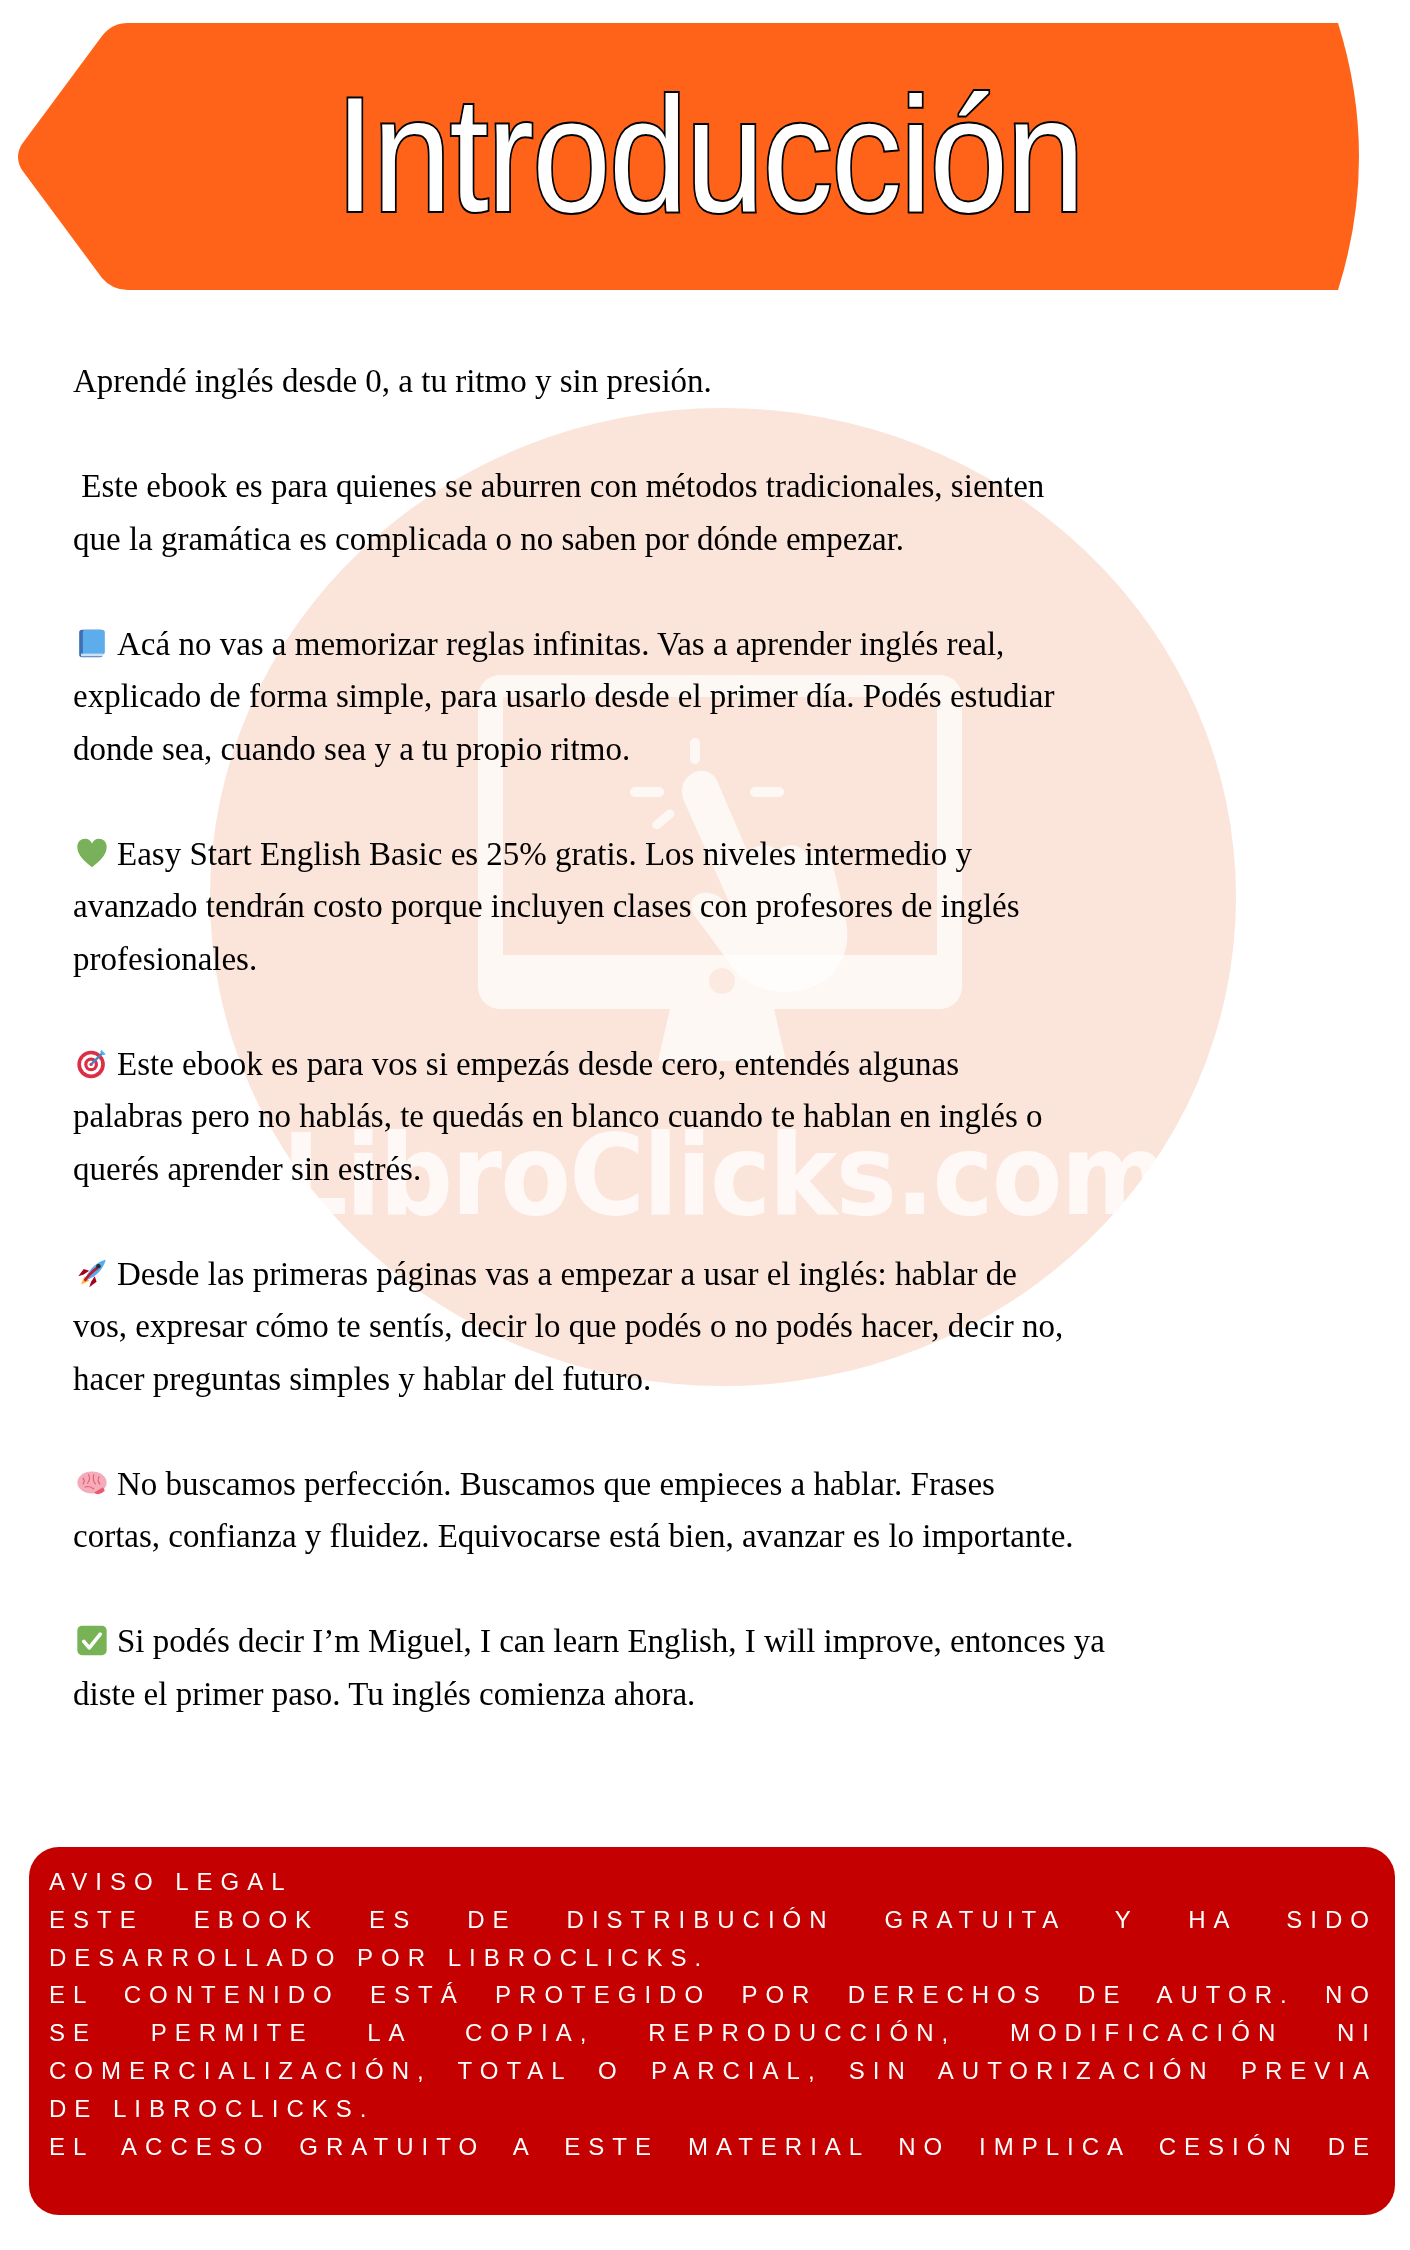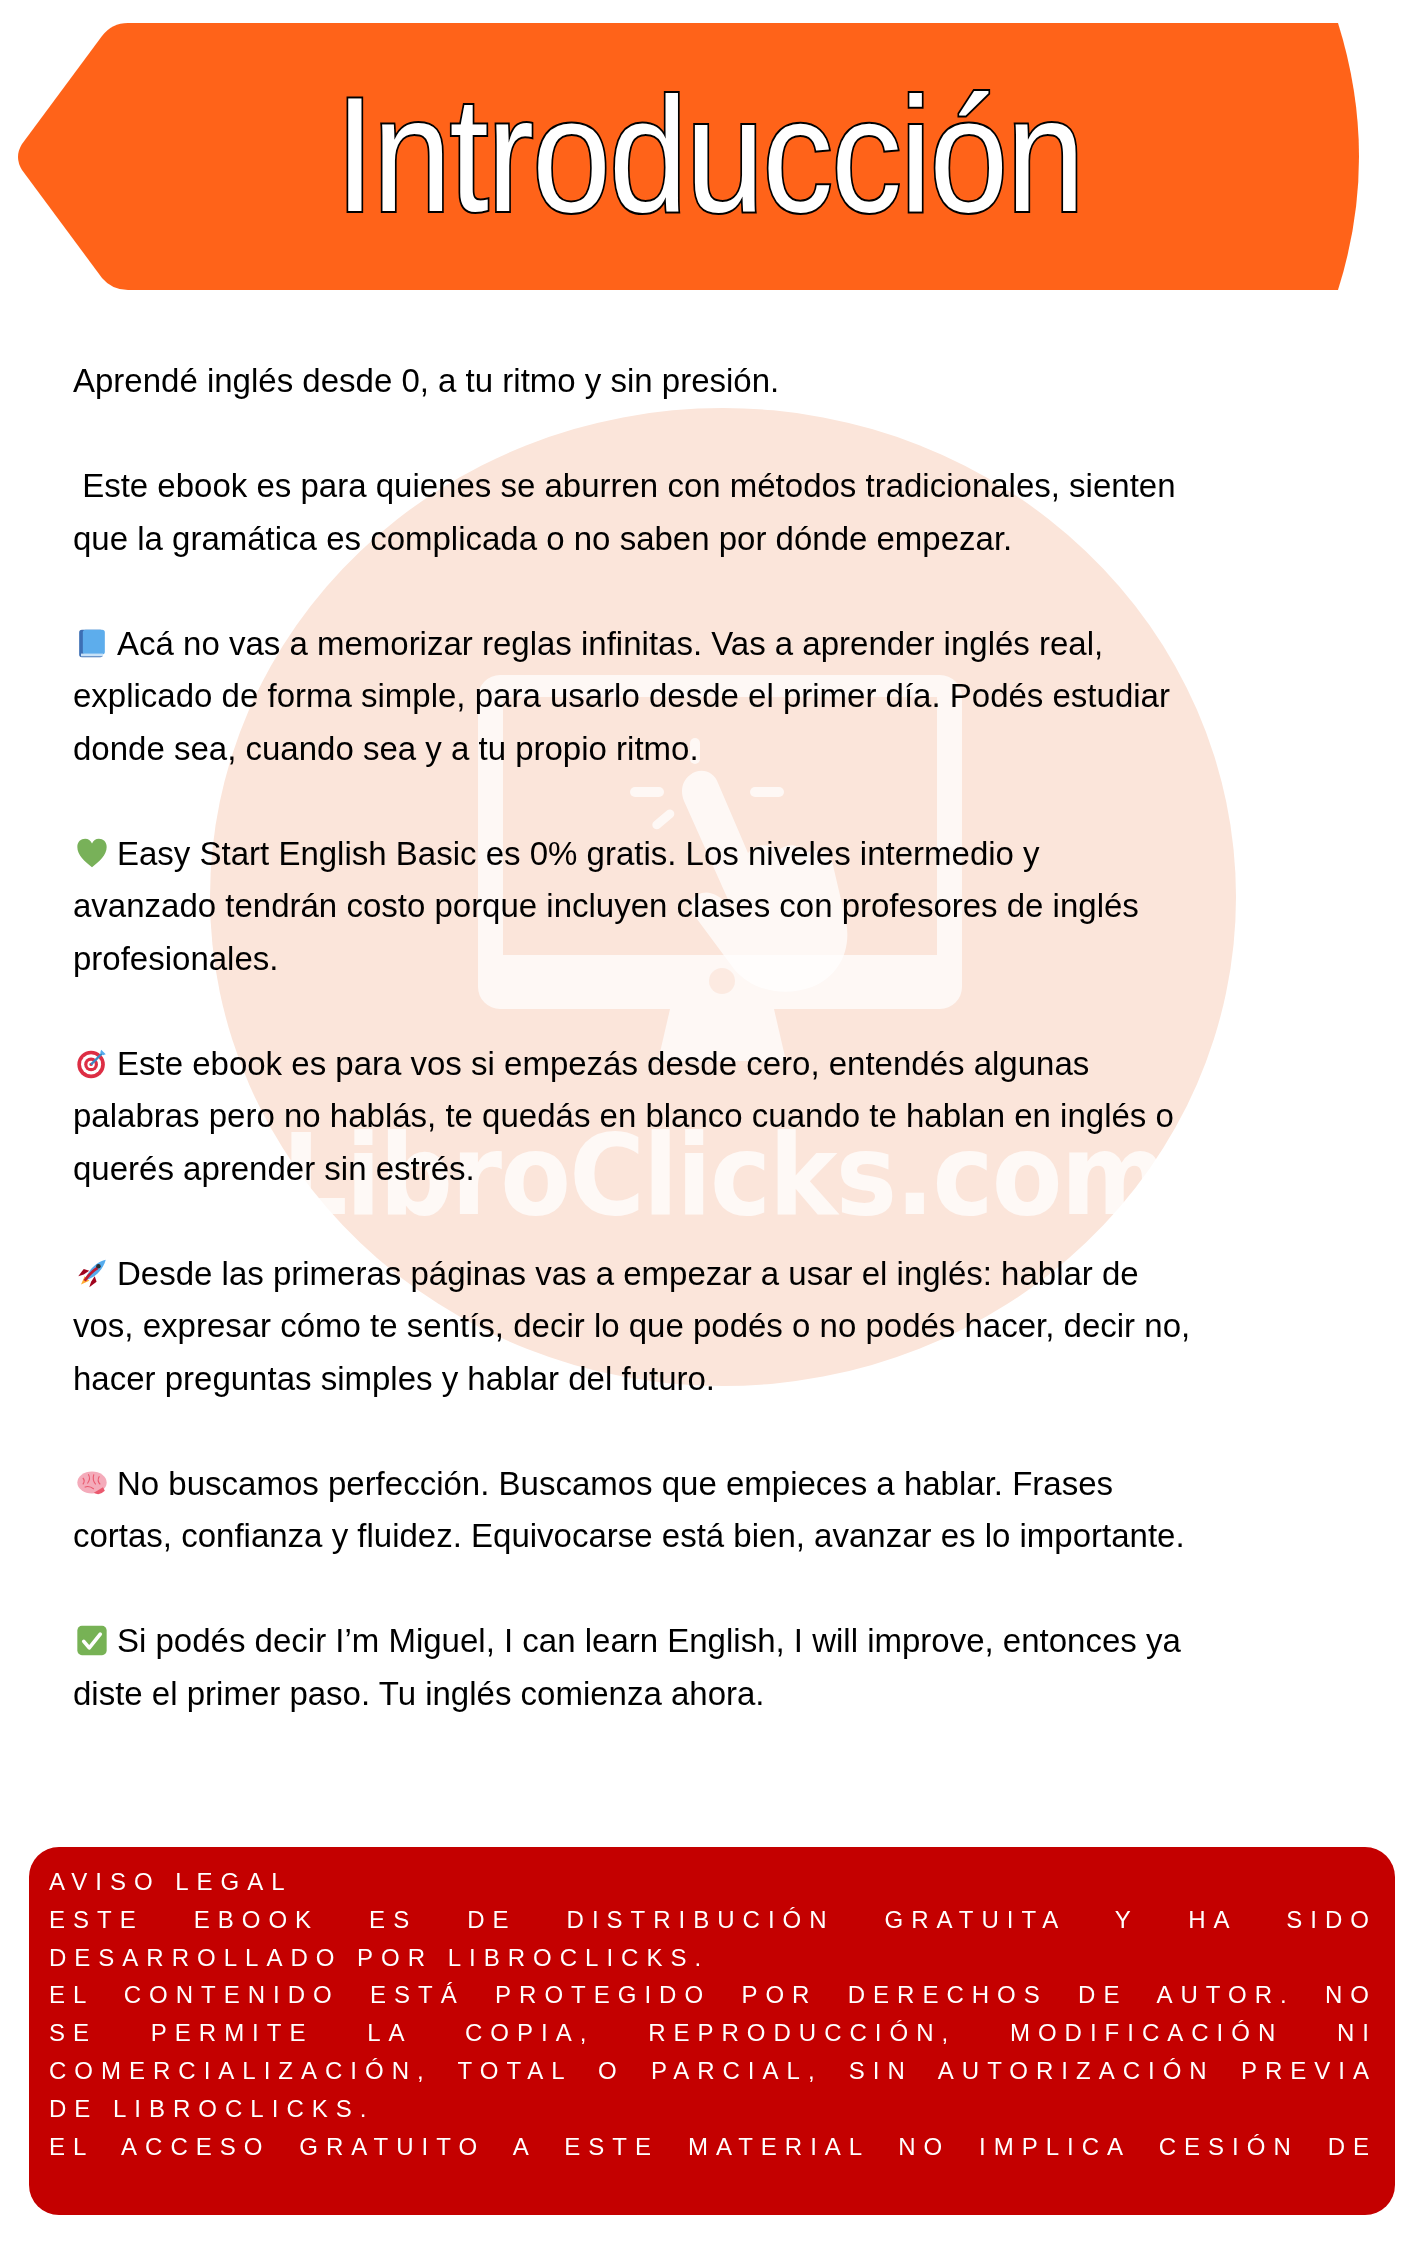--- a/index.html
+++ b/index.html
@@ -24,21 +24,21 @@
       position: absolute; left: 250px; top: 1110px; width: 800px; text-align: center;
       font-size: 112px; font-weight: bold; color: rgba(255,255,255,0.75);
       font-family: "DejaVu Sans", sans-serif; letter-spacing: -2px;
       transform: scaleX(0.92);
     }
     
     .content {
       position: absolute; left: 73px; top: 355px; width: 1290px;
       font-size: 33px; line-height: 52.5px; color: #000000;
     }
-    .para { margin: 0 0 52.5px 0; white-space: normal; }
+    .para { margin: 0 0 52.5px 0; white-space: normal; font-family: Liberation Serif, serif; }
     .line { display: block; white-space: pre; }
     .emoji { display: inline-block; width: 38px; height: 33px; vertical-align: -5px; margin-right: 6px; }
     
     .legal {
       position: absolute; left: 29px; top: 1847px; width: 1366px; height: 368px;
       background: #c40000; border-radius: 30px; box-sizing: border-box;
       padding: 16px 18px 0 20px;
     }
     .legal-line {
       display: block; color: #ffffff; font-size: 24px; line-height: 37.8px;
@@ -91,21 +91,21 @@
           <rect x="4" y="3" width="26" height="30" rx="3" fill="#3d6fb4"></rect>
           <rect x="8" y="3" width="24" height="27" rx="3" fill="#5dadec"></rect>
           <rect x="6" y="29" width="24" height="3" fill="#c9e2f7"></rect>
         </svg><span>Acá no vas a memorizar reglas infinitas. Vas a aprender inglés real,</span></span>
     <span class="line">explicado de forma simple, para usarlo desde el primer día. Podés estudiar</span>
     <span class="line">donde sea, cuando sea y a tu propio ritmo.</span>
   </p>
   <p class="para">
     <span class="line"><svg class="emoji" viewBox="0 0 36 36">
           <path d="M18,33 C10,27 2,20 2,11 C2,5 6,2 10.5,2 C14,2 16.5,4 18,7 C19.5,4 22,2 25.5,2 C30,2 34,5 34,11 C34,20 26,27 18,33 Z" fill="#78b159"></path>
-        </svg><span>Easy Start English Basic es 0% gratis. Los niveles intermedio y</span></span>
+        </svg><span>Easy Start English Basic es 25% gratis. Los niveles intermedio y</span></span>
     <span class="line">avanzado tendrán costo porque incluyen clases con profesores de inglés</span>
     <span class="line">profesionales.</span>
   </p>
   <p class="para">
     <span class="line"><svg class="emoji" viewBox="0 0 36 36">
           <circle cx="17" cy="19" r="15" fill="#dd2e44"></circle>
           <circle cx="17" cy="19" r="11" fill="#ffffff"></circle>
           <circle cx="17" cy="19" r="7.5" fill="#dd2e44"></circle>
           <circle cx="17" cy="19" r="4" fill="#ffffff"></circle>
           <circle cx="17" cy="19" r="1.8" fill="#dd2e44"></circle>

